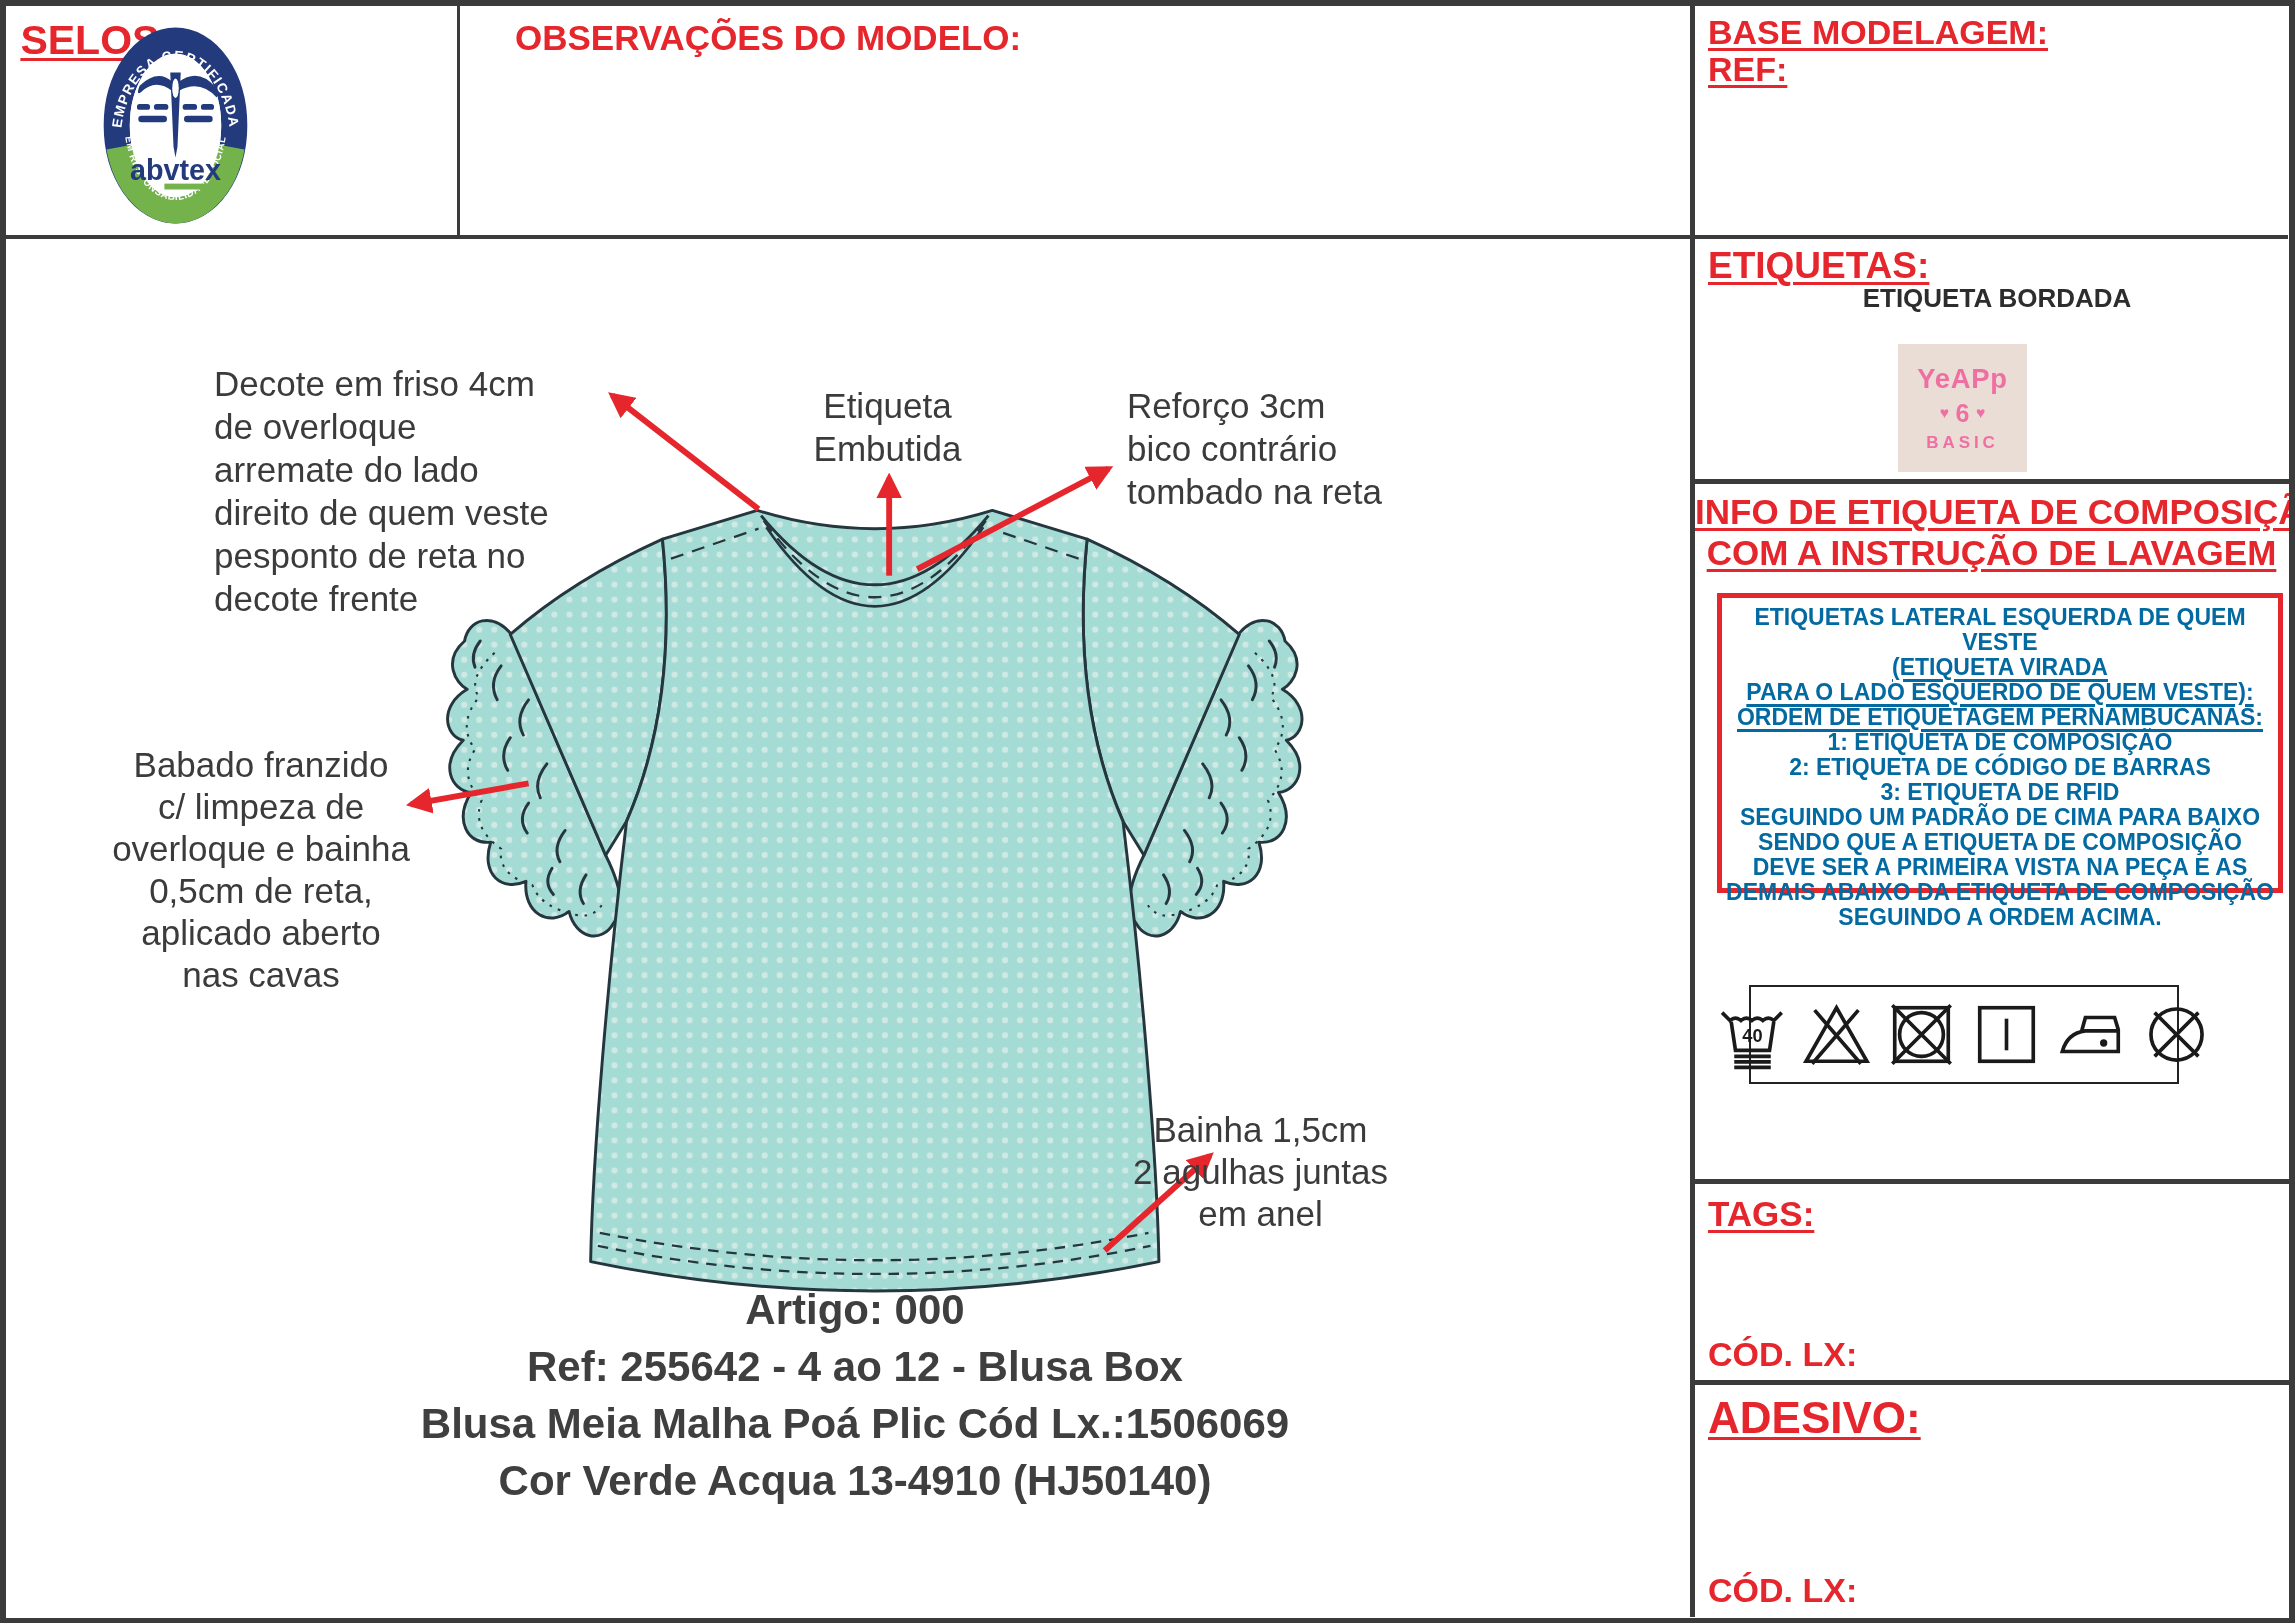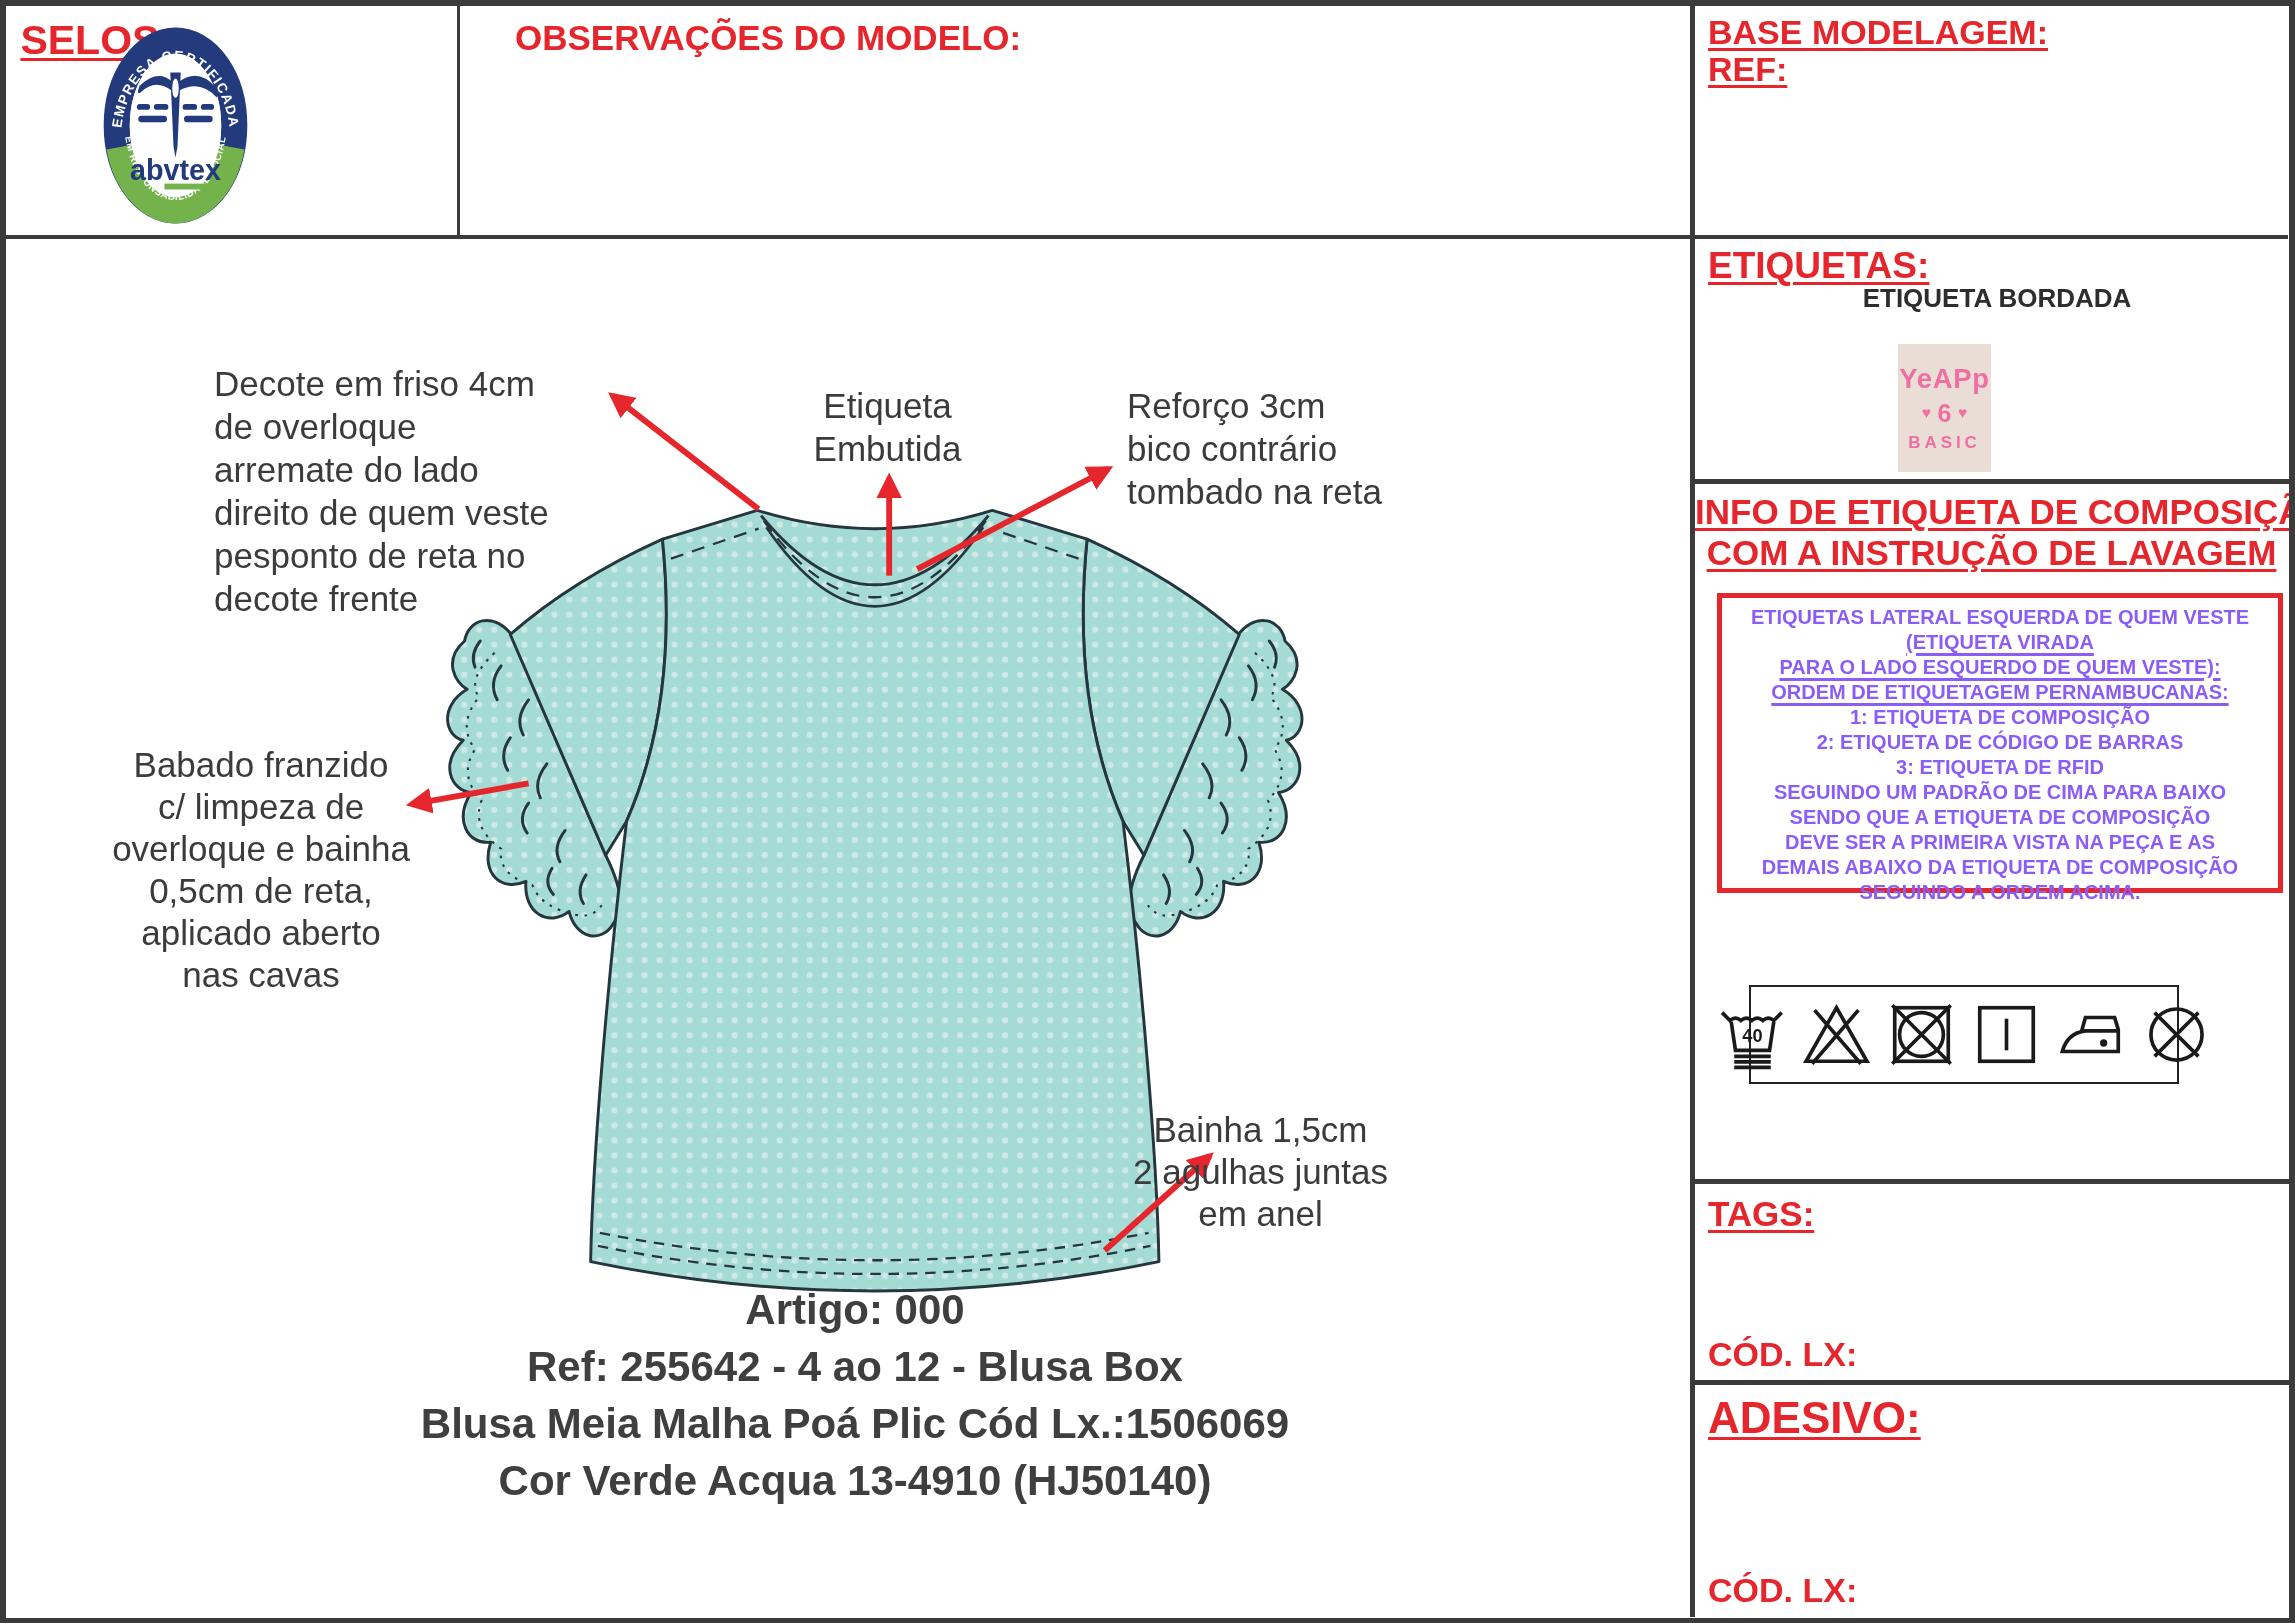--- a/index.html
+++ b/index.html
@@ -12,29 +12,29 @@
   .redhead{color:#e5262c; font-weight:bold; position:absolute; white-space:nowrap;}
   .u{text-decoration:underline; text-decoration-thickness:2.6px; text-underline-offset:3.9px;}
   .note{position:absolute; color:#3b3b3b; white-space:pre-line; font-size:35px; line-height:43px;}
   .center{text-align:center;}
   .prodline{font-weight:bold; color:#3f3f3f; font-size:42px; line-height:57px; text-align:center;}
   .sub{position:absolute; left:1689px; width:604px; text-align:center; color:#2d2d2d; font-weight:bold;}
   .infobox{
     position:absolute; left:1711px; top:587px; width:566px; height:300px;
     border:5.2px solid #e5262c; box-sizing:border-box; text-align:center; padding-top:6.5px;
   }
-  .infobox div{color:#8b5cf6; font-weight:bold; font-size:20px; line-height:25px;}
+  .infobox div{color:#0369a1; font-weight:bold; font-size:23px; line-height:25px;}
   .carebox{
     position:absolute; left:1743px; top:979px; width:430px; height:99px;
     border:2.6px solid #222; box-sizing:border-box;
     display:flex; align-items:center; justify-content:center; gap:11.8px;
   }
   .careicon{width:73px; height:73px; flex:0 0 auto;}
   .plabel{
-    position:absolute; left:1892px; top:338px; width:93px; height:128px;
+    position:absolute; left:1892px; top:338px; width:129px; height:128px;
     background:#e9ddd6; display:flex; flex-direction:column; align-items:center; justify-content:center;
     color:#ef6fa3;
   }
   .plabel .l1{font-size:27.4px; font-weight:bold; letter-spacing:0.7px;}
   .plabel .l2{font-size:25px; font-weight:bold; margin-top:3.9px; display:flex; align-items:center; gap:6.5px;}
   .plabel .l2 .hrt{font-size:15.7px;}
   .plabel .l3{font-size:17px; font-weight:bold; letter-spacing:3.9px; margin-top:5px;}
   svg text{font-family:"Liberation Sans", sans-serif;}
 </style>
 </head>

